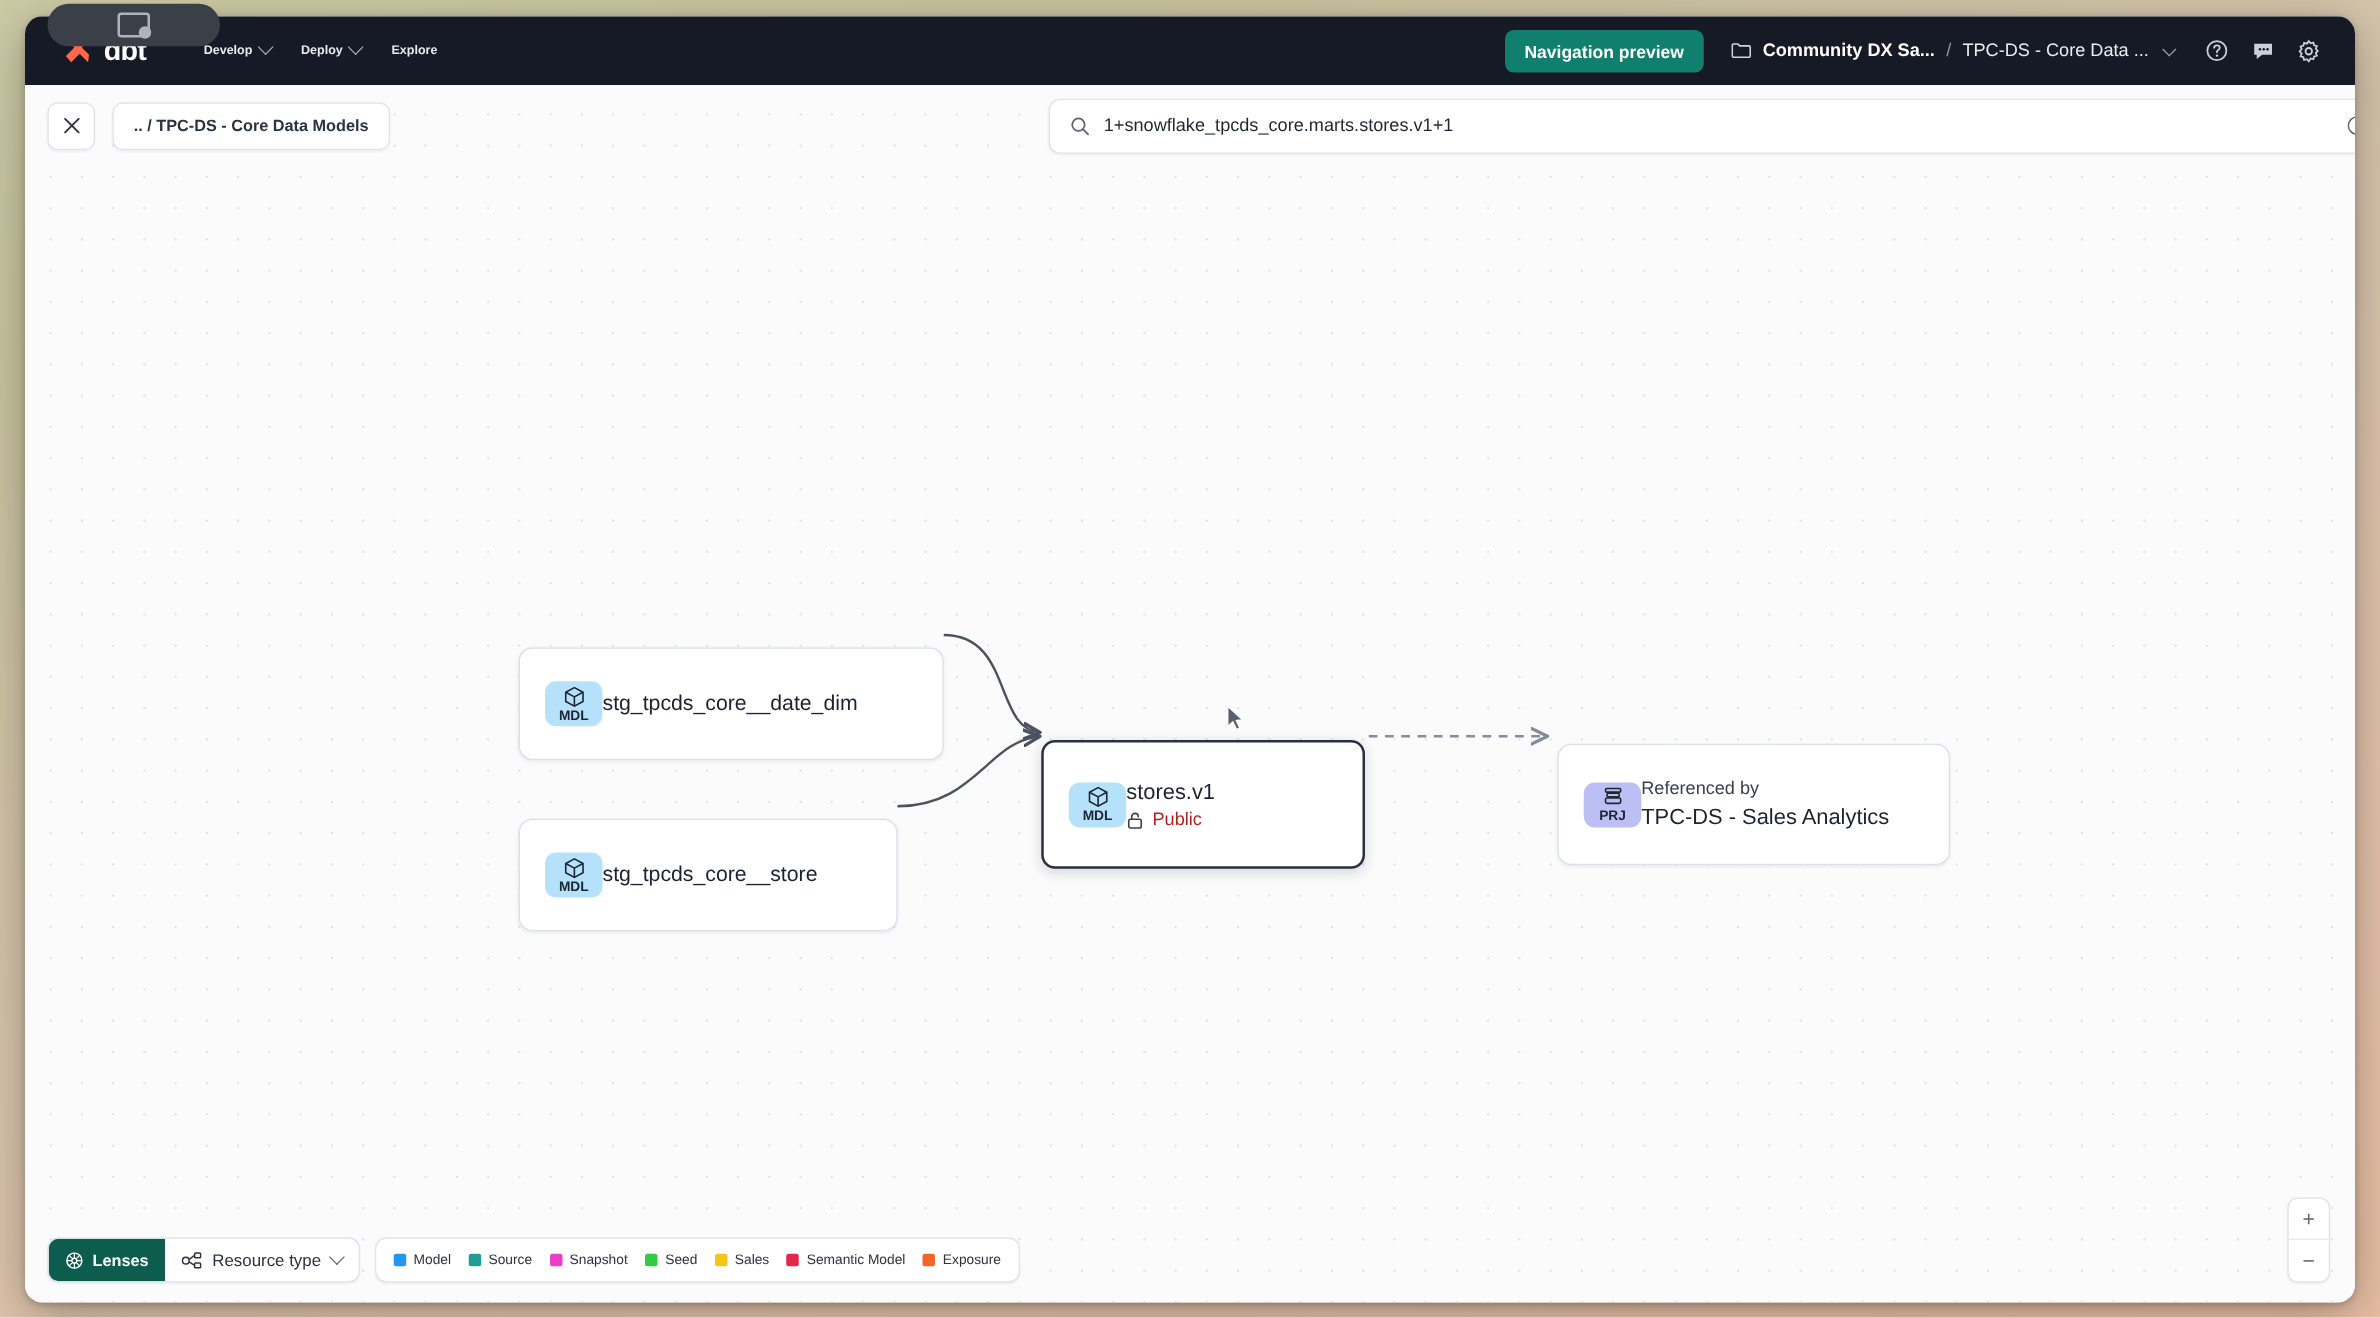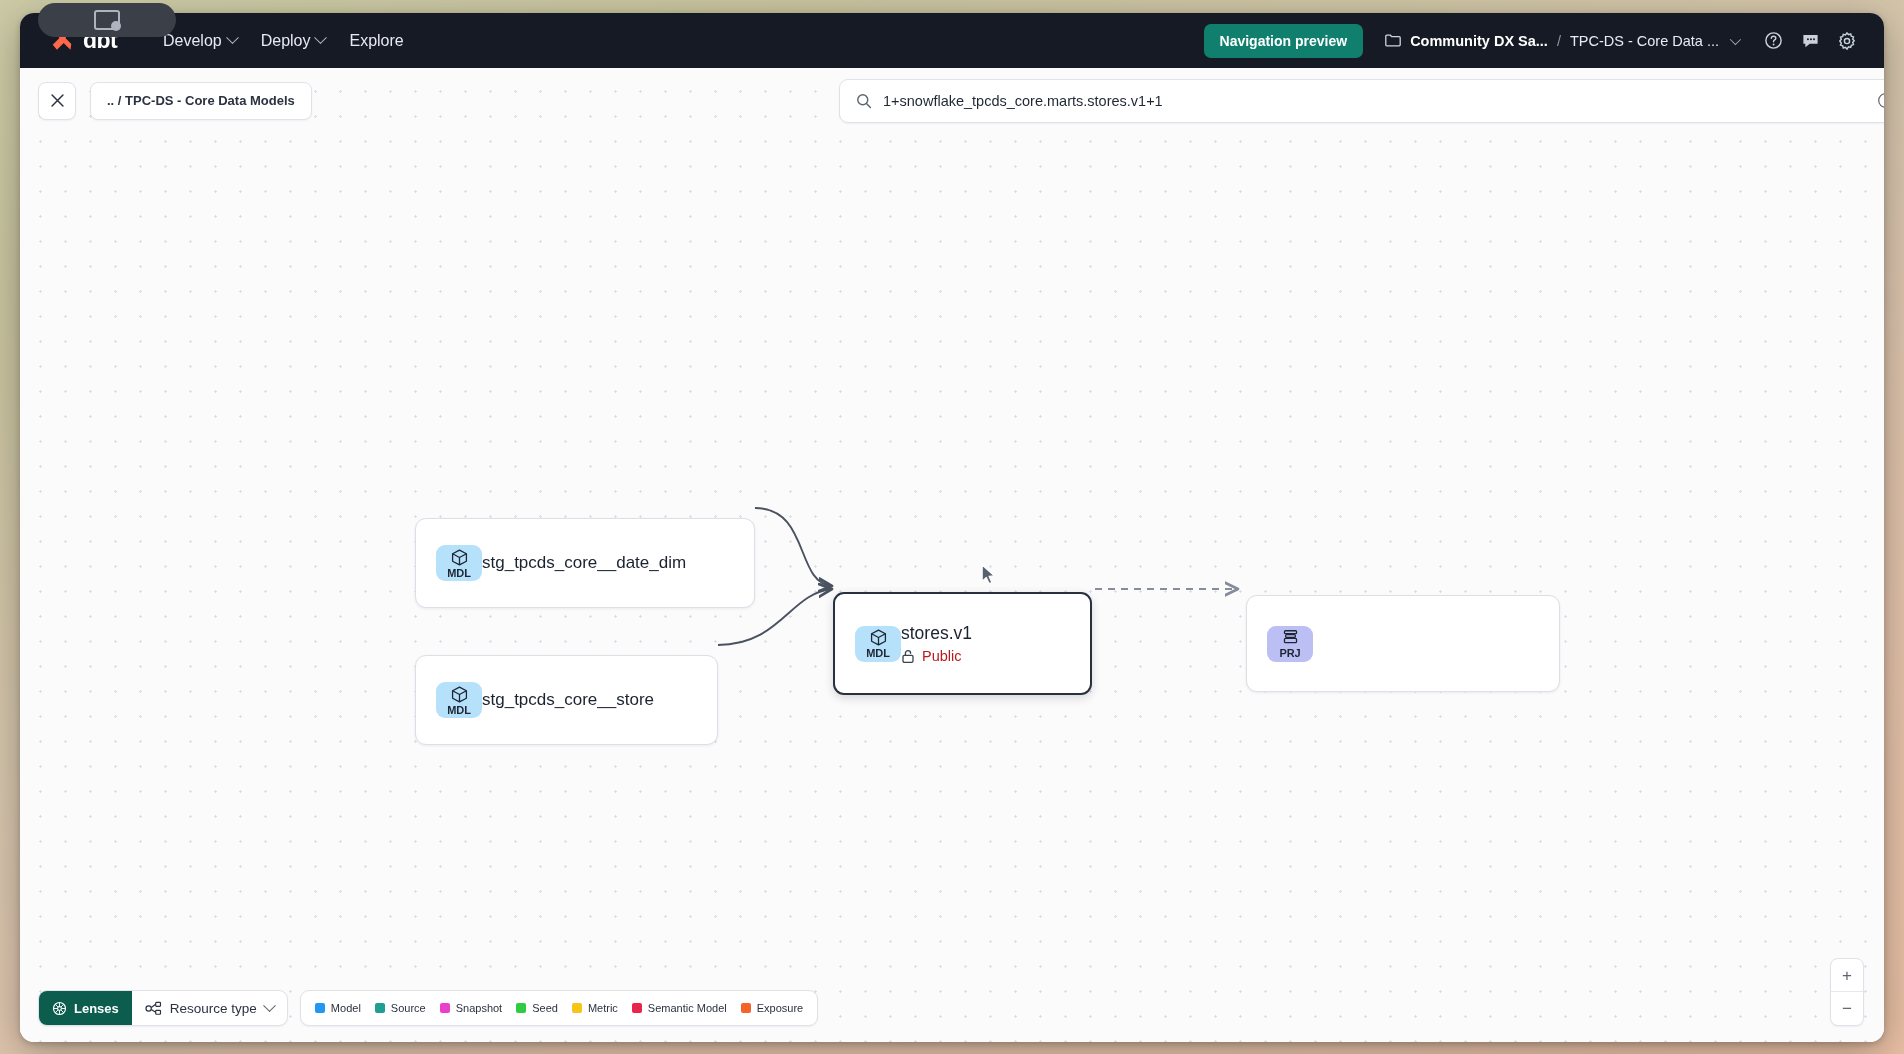--- a/index.html
+++ b/index.html
@@ -74,22 +74,22 @@
   .logo-wrap { display: flex; align-items: center; gap: 7px; margin-right: 34px; }
   .logo-mark { width: 28px; height: 27px; display: block; }
   .logo-text {
     color: #ffffff;
     font-size: 23px;
     font-weight: bold;
     letter-spacing: -0.6px;
   }
   .nav-link {
     color: #e7eaf0;
-    font-size: 16px;
-    font-weight: normal;
+    font-size: 10px;
+    font-weight: bold;
     display: flex;
     align-items: center;
     gap: 6px;
     padding: 7px 12px;
     border-radius: 6px;
     cursor: pointer;
     white-space: nowrap;
   }
   .chev {
     width: 9px; height: 9px;
@@ -501,20 +501,24 @@
       <div class="badge badge-prj">
         <svg width="19" height="19" viewBox="0 0 22 22">
           <g fill="none" stroke="#1d2633" stroke-width="1.5" stroke-linejoin="round">
             <rect x="4" y="3.2" width="14" height="3.4" rx="1.1"></rect>
             <rect x="5.4" y="7.6" width="11.2" height="3.4" rx="1.1"></rect>
             <rect x="4" y="12" width="14" height="5" rx="1.4"></rect>
           </g>
         </svg>
         <span class="badge-label">PRJ</span>
       </div>
+      <div class="node-text">
+        <span class="node-kicker">Referenced by</span>
+        <span class="node-title node-title-lg">TPC-DS - Sales Analytics</span>
+      </div>
     </div>
 
     <svg id="mouse-cursor" viewBox="0 0 15 22">
       <path d="M1.2 1L1.2 17.2L5.3 13.4L8.2 19.6L10.8 18.4L8 12.3L13.2 11.9Z" fill="#58606d" stroke="#ffffff" stroke-width="1.1" stroke-linejoin="round"></path>
     </svg>
   </div>
 
   <div id="lineage-toolbar">
     <div class="tb-btn" id="close-lineage-btn">
       <svg width="15" height="15" viewBox="0 0 16 16">
@@ -581,21 +585,21 @@
       <div class="legend-item">
         <span class="legend-swatch" style="background:#ea3fc8;"></span>
         <span class="legend-label">Snapshot</span>
       </div>
       <div class="legend-item">
         <span class="legend-swatch" style="background:#2ecc40;"></span>
         <span class="legend-label">Seed</span>
       </div>
       <div class="legend-item">
         <span class="legend-swatch" style="background:#f5c518;"></span>
-        <span class="legend-label">Metric</span>
+        <span class="legend-label">Sales</span>
       </div>
       <div class="legend-item">
         <span class="legend-swatch" style="background:#e8254a;"></span>
         <span class="legend-label">Semantic Model</span>
       </div>
       <div class="legend-item">
         <span class="legend-swatch" style="background:#f4642a;"></span>
         <span class="legend-label">Exposure</span>
       </div>
     </div>

